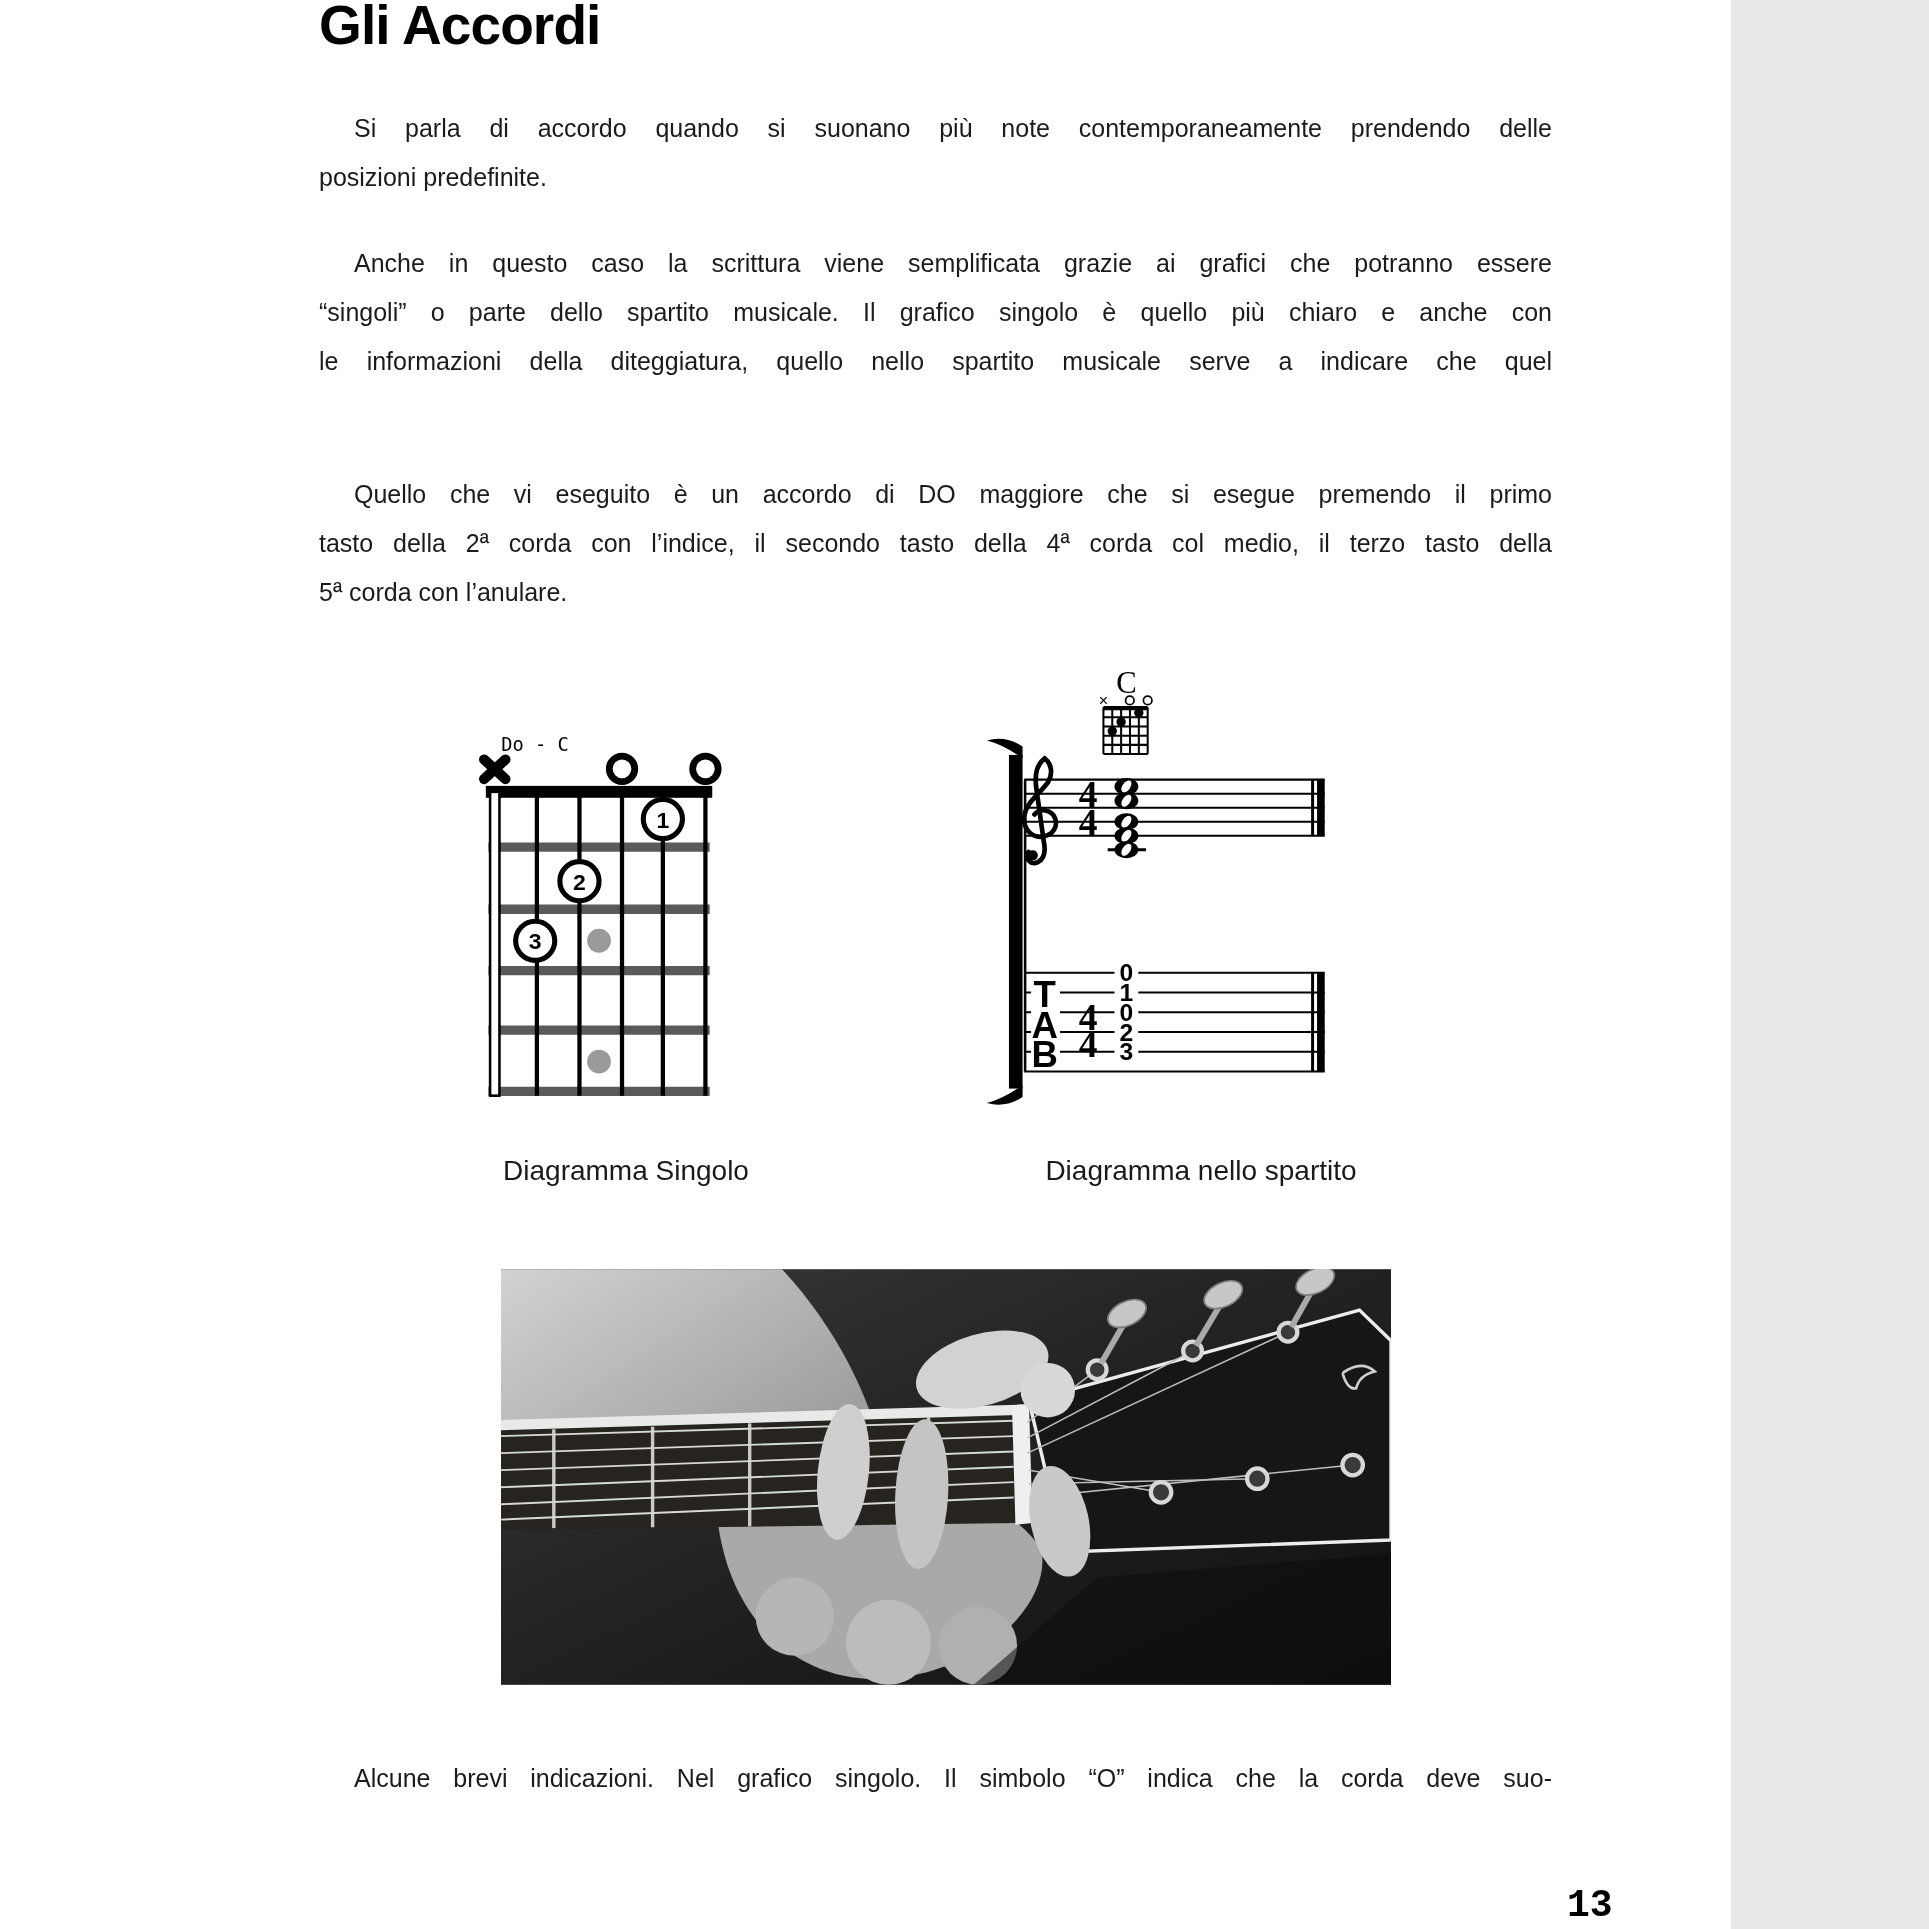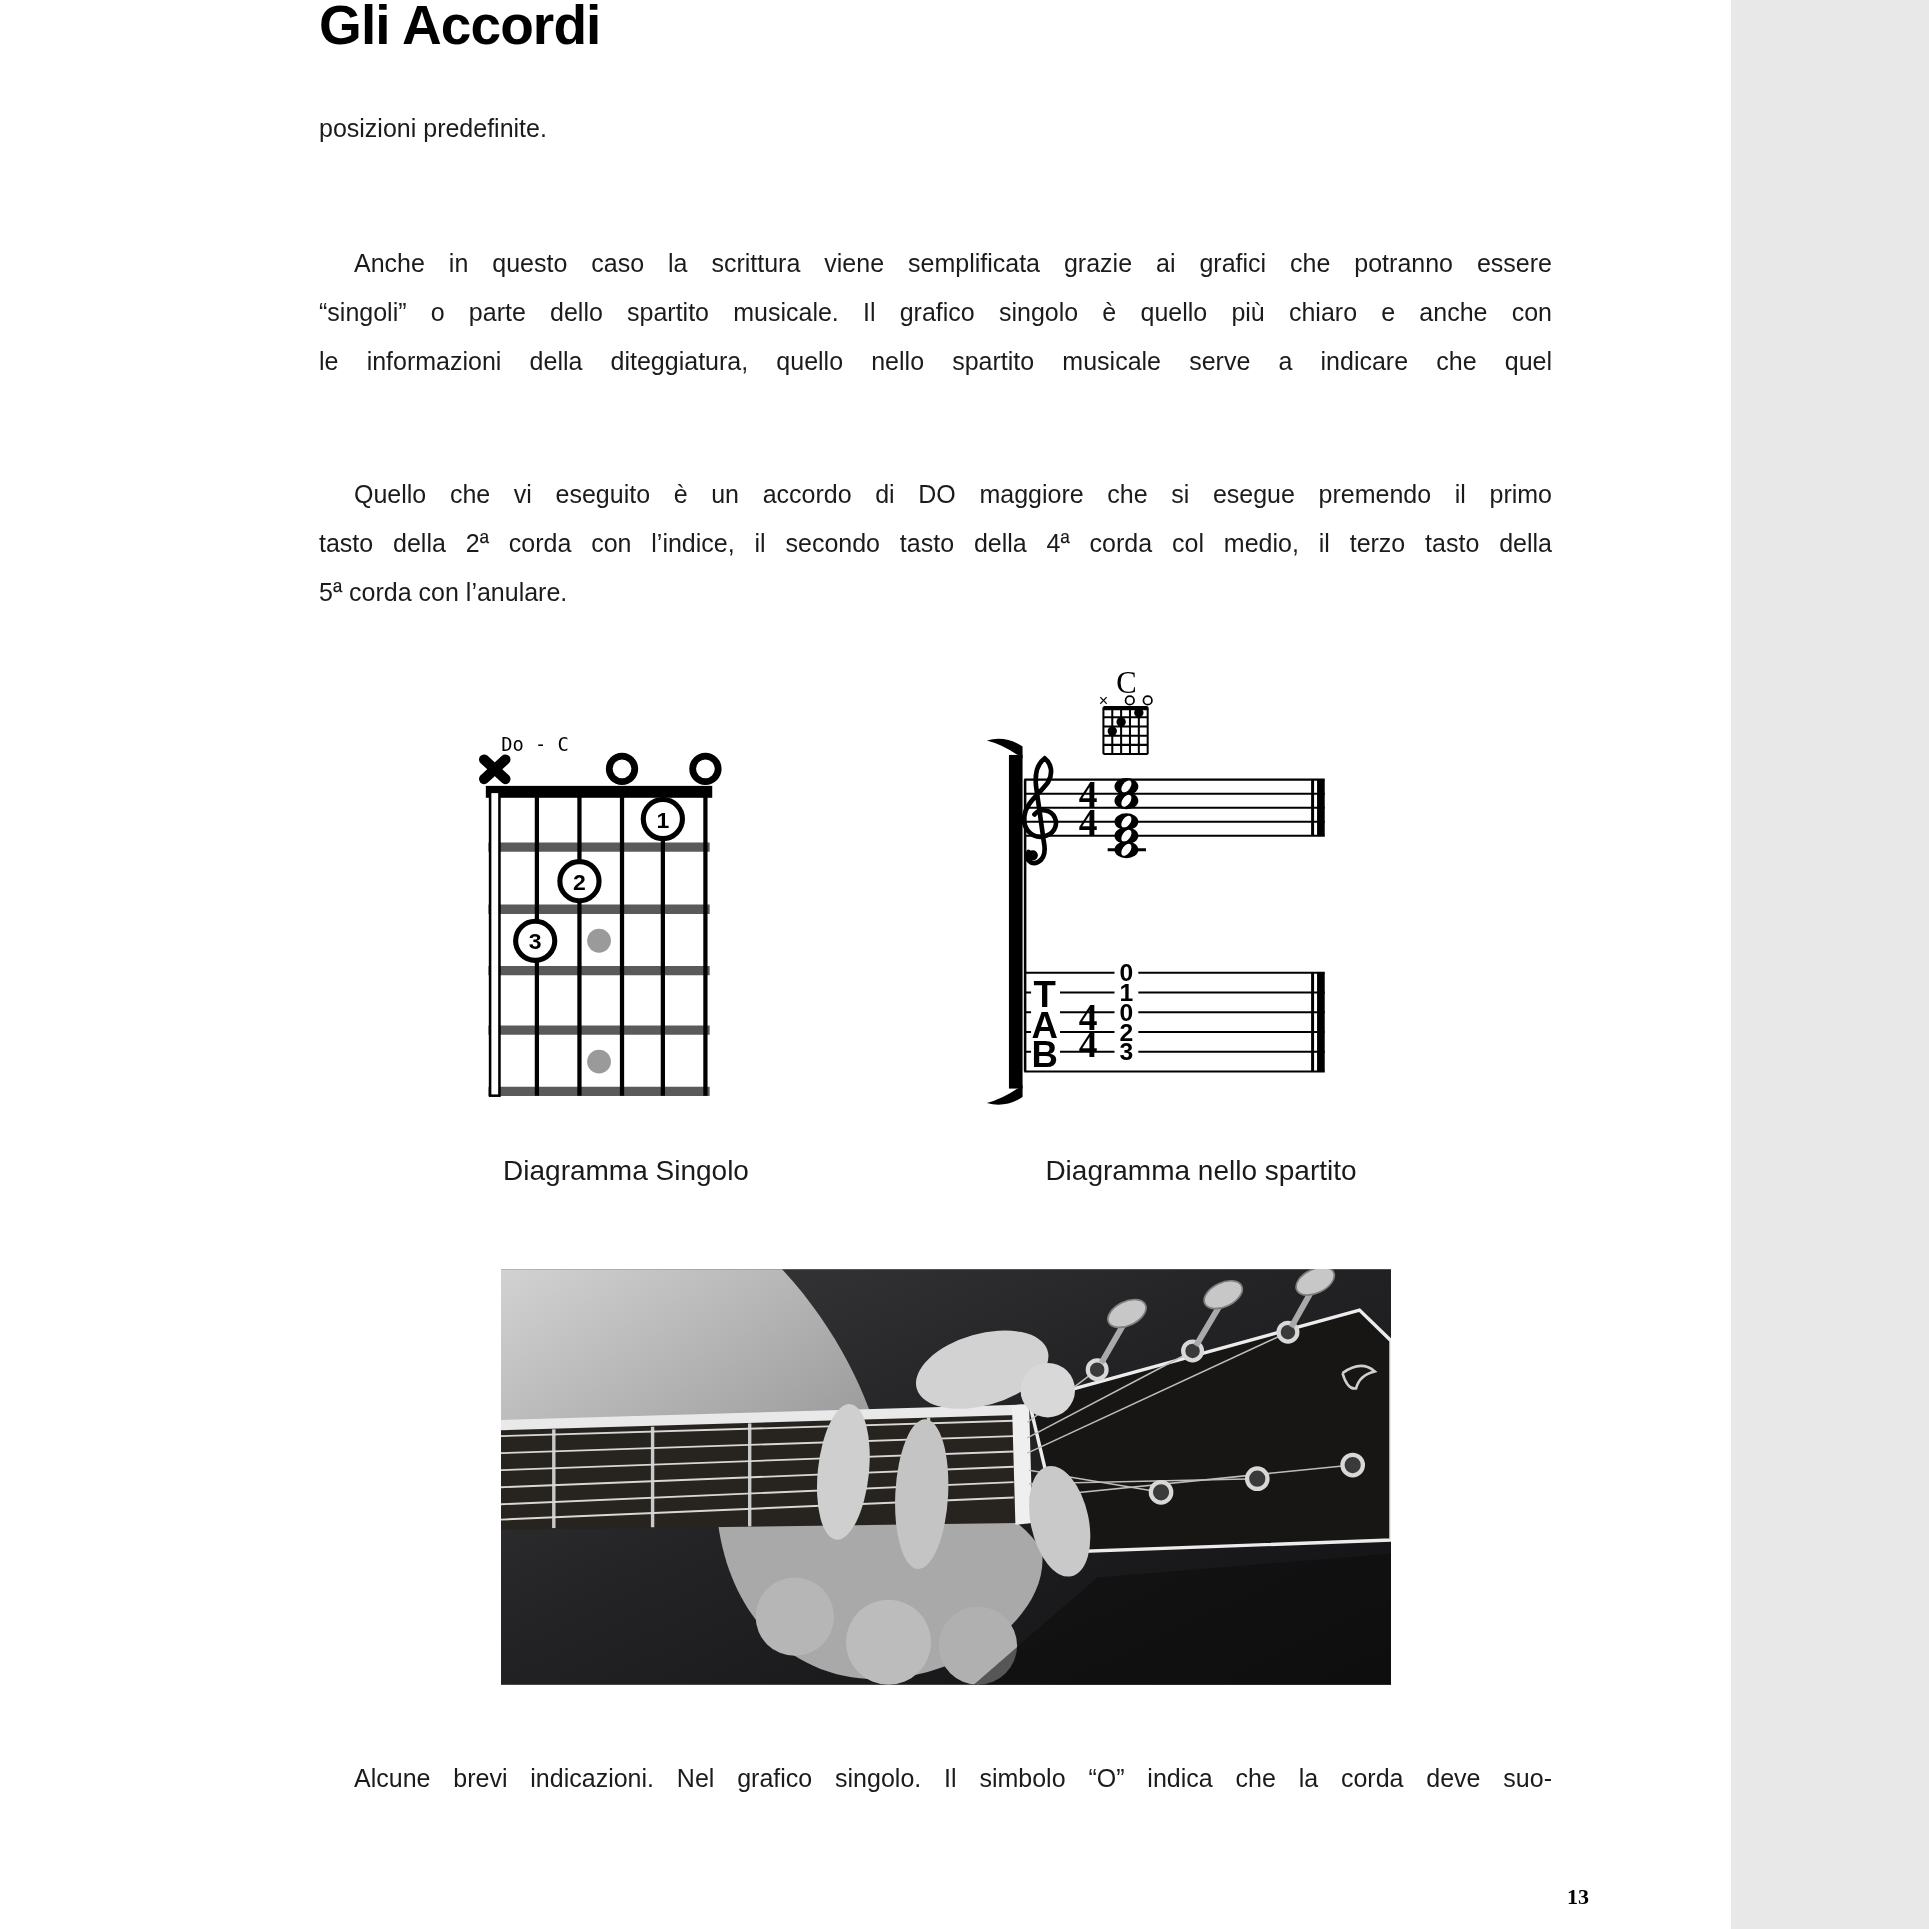--- a/index.html
+++ b/index.html
@@ -8,40 +8,41 @@
   .title{position:absolute;left:319px;top:-6.8px;font-size:55px;font-weight:bold;
          letter-spacing:-0.9px;margin:0;color:#000;}
   .para{position:absolute;left:319px;width:1233px;font-size:25px;color:#1b1b1b;}
   .line{height:49px;line-height:49px;overflow:hidden;text-align:justify;}
   .line::after{content:"";display:inline-block;width:100%;height:0;}
   .line.last{text-align:left;}
   .line.last::after{content:none;}
   .line.indent{text-indent:35px;}
   .para.wide .line{height:55px;line-height:55px;}
   .caption{position:absolute;top:1155px;font-size:28px;color:#1a1a1a;text-align:center;}
-  .pagenum{position:absolute;left:1567px;top:1884px;width:77px;font-family:Liberation Serif, serif;
-           font-size:22px;font-weight:bold;color:#000;}
+  .pagenum{position:absolute;left:1567px;top:1884px;width:77px;font-family:Liberation Mono, monospace;
+           font-size:38px;font-weight:bold;color:#000;}
   svg{position:absolute;}
   svg text{font-family:"Liberation Sans",sans-serif;}
   .chord-label{font-family:"DejaVu Sans Mono",monospace;font-size:22px;font-weight:500;fill:#000;}
   .finger-num{font-size:27px;font-weight:bold;fill:#000;}
   .serif-c{font-family:"Liberation Serif",serif;font-size:36px;fill:#000;}
   .mini-x{font-size:19px;fill:#000;}
   .timesig{font-family:"Liberation Serif",serif;font-size:44px;font-weight:bold;fill:#000;}
   .tab-letter{font-size:43px;font-weight:bold;fill:#000;}
   .tab-num{font-size:29px;font-weight:bold;fill:#000;}
 </style>
 </head>
 <body>
 
 <div class="page">
 
   <h1 class="title">Gli Accordi</h1>
 
   <section class="para" style="top:104px">
+    <div class="line indent">Si parla di accordo quando si suonano più note contemporaneamente prendendo delle</div>
     <div class="line last">posizioni predefinite.</div>
   </section>
 
   <section class="para" style="top:239px">
     <div class="line indent">Anche in questo caso la scrittura viene semplificata grazie ai grafici che potranno essere</div>
     <div class="line">“singoli” o parte dello spartito musicale. Il grafico singolo è quello più chiaro e anche con</div>
     <div class="line">le informazioni della diteggiatura, quello nello spartito musicale serve a indicare che quel</div>
   </section>
 
   <section class="para" style="top:470px">

